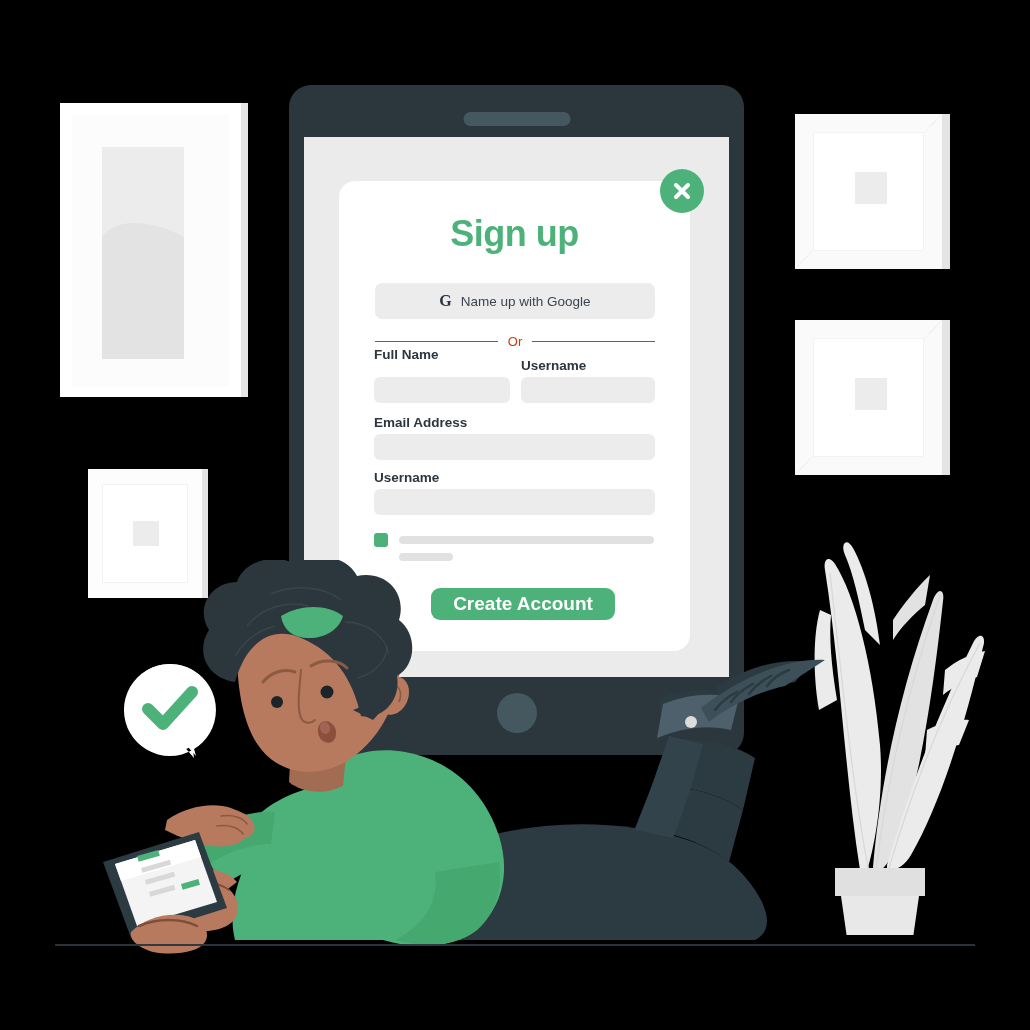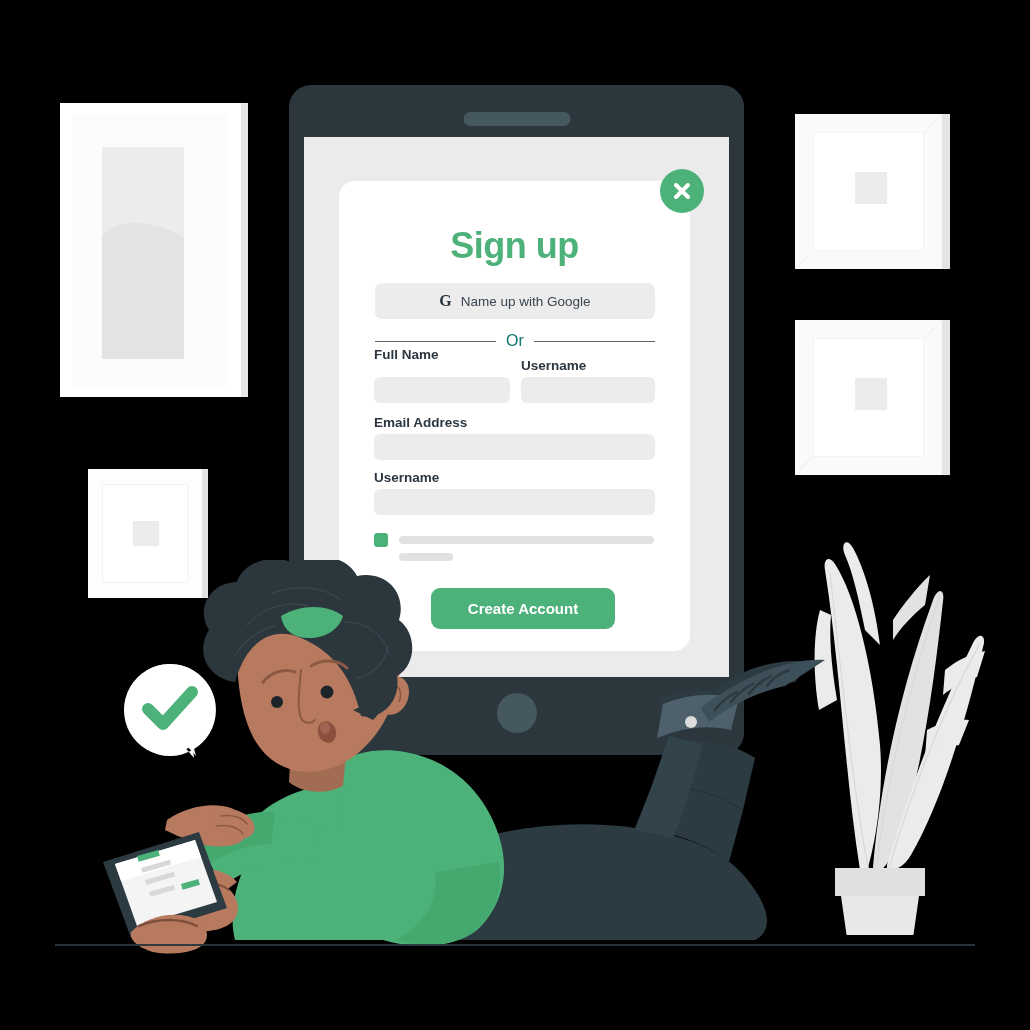--- a/index.html
+++ b/index.html
@@ -50,50 +50,50 @@
   #speaker{position:absolute;left:50%;transform:translateX(-50%);top:27px;width:107px;height:14px;background:#46585f;border-radius:8px;}
   #screen{position:absolute;left:15px;top:52px;right:15px;bottom:78px;background:#ebebeb;}
   #homebtn{position:absolute;left:50%;transform:translateX(-50%);bottom:22px;width:40px;height:40px;border-radius:50%;background:#46585f;}
 
   
   #card{position:absolute;left:339px;top:181px;width:351px;height:470px;background:#ffffff;border-radius:16px;}
   #close-btn{position:absolute;left:660px;top:169px;width:44px;height:44px;border-radius:50%;background:#4db279;
       display:flex;align-items:center;justify-content:center;cursor:pointer;}
   #close-btn svg{display:block;}
 
-  #title{margin:12px;padding-top:32px;text-align:center;font-size:36px;font-weight:bold;color:#4db279;letter-spacing:-0.5px;}
+  #title{margin:0;padding-top:32px;text-align:center;font-size:36px;font-weight:bold;color:#4db279;letter-spacing:-0.5px;}
 
   #google-btn{position:absolute;left:36px;top:102px;width:280px;height:36px;background:#ececec;border-radius:7px;
      display:flex;align-items:center;justify-content:center;gap:9px;cursor:pointer;}
   #google-btn .glabel{font-size:13.5px;color:#3b4550;}
   .gicon{font-size:16px;font-weight:bold;color:#2b3640;line-height:1;font-family:"Liberation Serif",serif;}
 
   #divider{position:absolute;left:36px;top:151px;width:280px;height:18px;display:flex;align-items:center;gap:10px;}
   #divider .ln{flex:1;height:1px;background:#5a6570;}
-  #divider .or{font-size:16px;color:#0f766e;}
+  #divider .or{font-size:13px;color:#c2410c;}
 
   .fl{position:absolute;font-size:13.5px;font-weight:bold;color:#2b3640;}
   .fi{position:absolute;background:#ececec;border-radius:6px;height:26px;}
 
   #lbl-fullname{left:35px;top:166px;}
   #in-fullname{left:35px;top:196px;width:136px;}
   #lbl-username{left:182px;top:177px;}
   #in-username{left:182px;top:196px;width:134px;}
   #lbl-email{left:35px;top:234px;text-align:center;}
   #in-email{left:35px;top:253px;width:281px;}
   #lbl-password{left:35px;top:289px;}
   #in-password{left:35px;top:308px;width:281px;}
 
   #terms{position:absolute;left:35px;top:350px;width:281px;}
   #terms .cb{position:absolute;left:0;top:2px;width:14px;height:14px;background:#4db279;border-radius:3px;cursor:pointer;}
   #terms .l1{position:absolute;left:25px;top:5px;width:255px;height:8px;background:#e1e1e1;border-radius:4px;}
   #terms .l2{position:absolute;left:25px;top:22px;width:54px;height:8px;background:#e1e1e1;border-radius:4px;}
 
-  #create-btn{position:absolute;left:92px;top:407px;width:184px;height:41px;background:#4db279;border-radius:9px;
-     display:flex;align-items:center;justify-content:center;color:#fff;font-size:15px;font-weight:bold;cursor:pointer;}
+  #create-btn{position:absolute;left:92px;top:407px;width:184px;height:32px;background:#4db279;border-radius:9px;
+     display:flex;align-items:center;justify-content:center;color:#fff;font-size:19px;font-weight:bold;cursor:pointer;}
 
   
   #plant{position:absolute;left:785px;top:515px;width:220px;height:420px;}
   #plant svg{display:block;}
 
   
   #character{position:absolute;left:95px;top:560px;width:790px;height:400px;}
   #character svg{display:block;}
 
   

